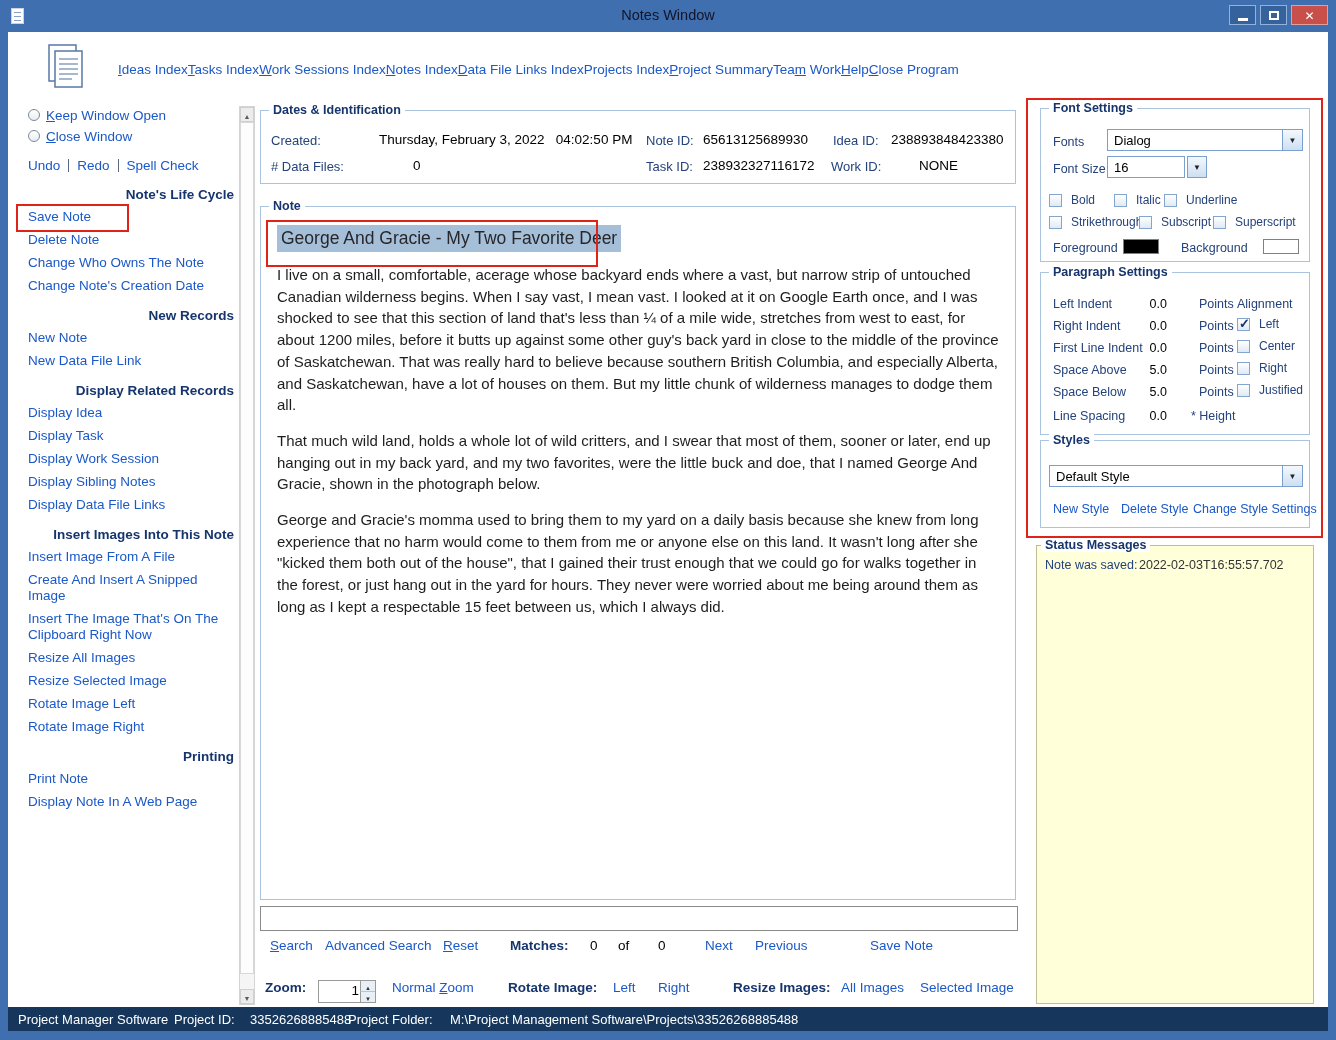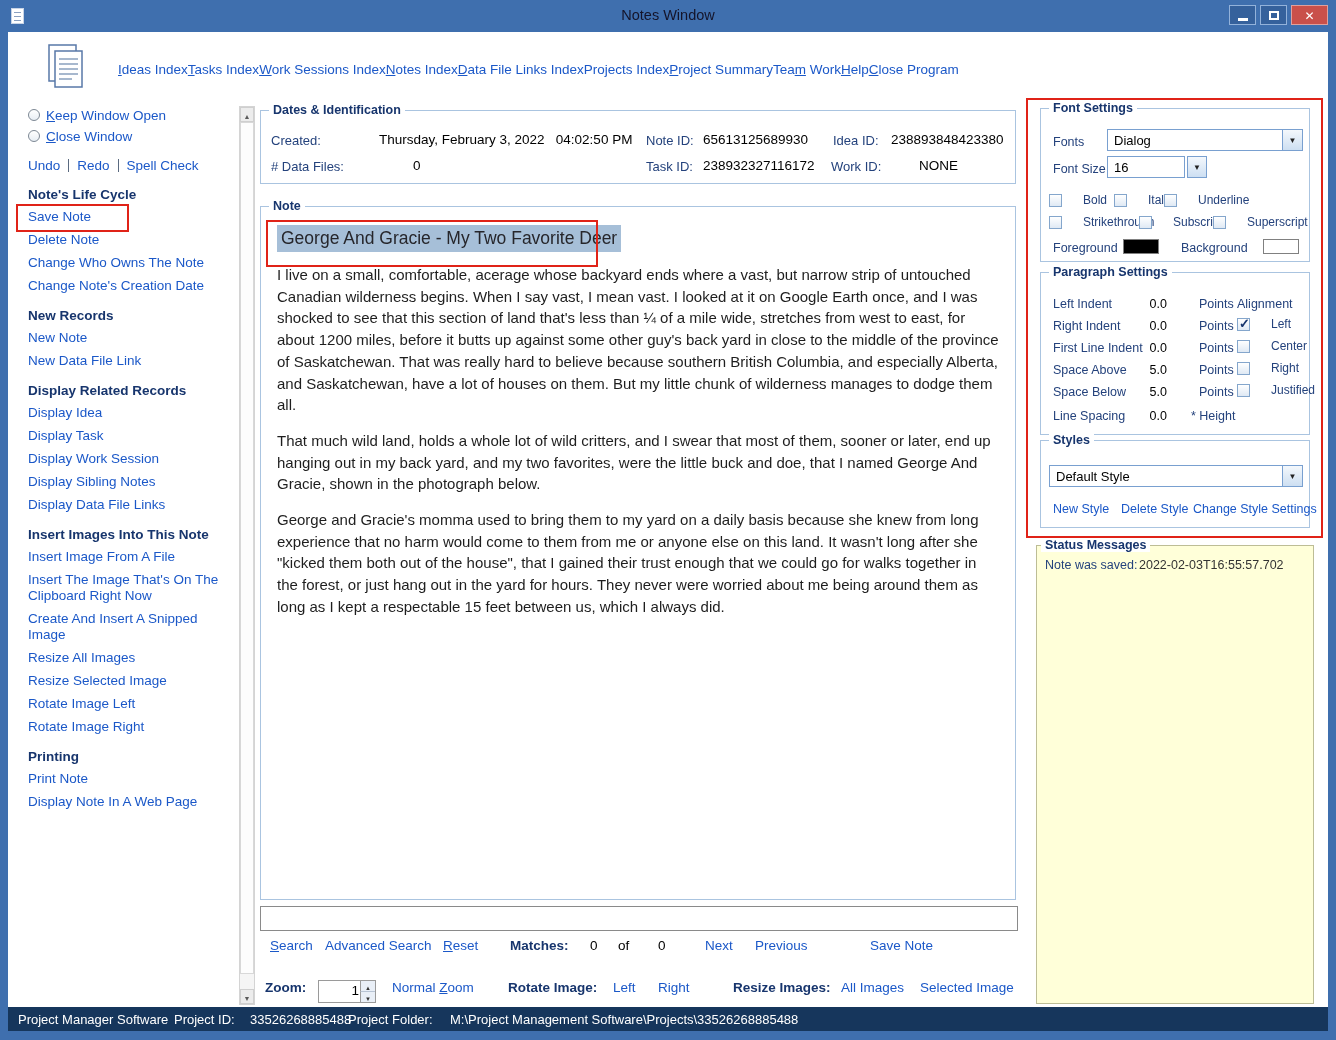--- a/index.html
+++ b/index.html
@@ -35,21 +35,21 @@
   .doc-icon { position:absolute; left:44px; top:42px; }
   .topnav { position:absolute; left:118px; top:62px; width:1146px; display:flex; }
 
   
   .sidebar { position:absolute; left:28px; top:108px; width:206px; }
   .radio-row { display:flex; align-items:center; gap:6px; height:14px; margin-bottom:7px; cursor:pointer; }
   .radio { width:12px; height:12px; border:1px solid #7d8894; border-radius:50%; background:linear-gradient(#fff,#e8eef4); flex:0 0 auto; }
   .rlabel { color:#1b58c8; }
   .edit-links { display:flex; align-items:center; gap:8px; margin-top:15px; }
   .vsep { width:1px; height:13px; background:#5a6a80; }
-  .sec-header { color:#17356d; font-weight:bold; margin-top:14px; }
+  .sec-header { color:#17356d; font-weight:bold; margin-top:14px;text-align:right; }
   .sb-item { color:#1b58c8; margin-top:7px; line-height:16px; cursor:pointer; }
 
   
   .vscroll { position:absolute; left:239px; top:106px; width:16px; height:899px; background:#f5f5f5; border:1px solid #d4d4d4; }
   .sb-btn { position:absolute; left:0; width:14px; height:15px; background:#ececec; border:1px solid #cfcfcf; display:flex; align-items:center; justify-content:center; cursor:pointer; }
   .sb-btn.up { top:0; } .sb-btn.down { bottom:0; }
   .sb-up::before { content:"▲"; font-size:7px; color:#5a5a5a; }
   .sb-down::before { content:"▼"; font-size:7px; color:#5a5a5a; }
   .sb-thumb { position:absolute; left:0; top:15px; width:14px; height:852px; background:#fdfdfd; border:1px solid #d8d8d8; }
 
@@ -77,21 +77,21 @@
   
   .rp { font-size:12.5px; }
   .rp-label { color:#24427c; }
   .dropdown { position:absolute; height:22px; border:1px solid #79a0d0; background:#fff; display:flex; align-items:center; cursor:pointer; }
   .dropdown .val { flex:1; padding:0 6px; font-size:13px; color:#000; white-space:nowrap; overflow:hidden; }
   .dd-arrow { width:20px; height:100%; border-left:1px solid #79a0d0; background:linear-gradient(#f4f8fc,#cddff2); display:flex; align-items:center; justify-content:center; }
   .dd-arrow::before { content:"▼"; font-size:8px; color:#222; }
   .combo-field { position:absolute; height:22px; border:1px solid #79a0d0; background:#fff; padding:3px 6px; font-size:13px; }
   .combo-btn { position:absolute; width:20px; height:22px; border:1px solid #79a0d0; background:linear-gradient(#f4f8fc,#cddff2); display:flex; align-items:center; justify-content:center; cursor:pointer; }
 
-  .cb { position:absolute; display:flex; align-items:center; gap:21px; cursor:pointer; }
+  .cb { position:absolute; display:flex; align-items:center; gap:9px; cursor:pointer; }
   .cb .box { width:13px; height:13px; border:1px solid #84a6cc; background:linear-gradient(#ffffff,#dfe9f4); position:relative; flex:0 0 auto; }
   .cb.checked .box::after { content:"✓"; position:absolute; left:1px; top:-3px; font-size:13px; font-weight:bold; color:#17356d; }
   .cb .lbl { color:#24427c; font-size:12px; white-space:nowrap; }
 
   .swatch { position:absolute; width:36px; height:15px; border:1px solid #808080; }
 
   .ps-val { position:absolute; width:36px; text-align:right; color:#000; }
 
   .status-box { position:absolute; left:1036px; top:545px; width:278px; height:459px; background:#ffffd9; border:1px solid #bdbd96; }
   .status-legend { position:absolute; top:-8px; left:4px; background:#fff; padding:0 4px; font-weight:bold; color:#17356d; font-size:12.5px; }
@@ -179,22 +179,22 @@
 
   <div class="sec-header">Display Related Records</div>
   <div class="sb-item">Display Idea</div>
   <div class="sb-item">Display Task</div>
   <div class="sb-item">Display Work Session</div>
   <div class="sb-item">Display Sibling Notes</div>
   <div class="sb-item">Display Data File Links</div>
 
   <div class="sec-header">Insert Images Into This Note</div>
   <div class="sb-item">Insert Image From A File</div>
+  <div class="sb-item">Create And Insert A Snipped Image</div>
   <div class="sb-item">Insert The Image That's On The Clipboard Right Now</div>
-  <div class="sb-item">Create And Insert A Snipped Image</div>
   <div class="sb-item">Resize All Images</div>
   <div class="sb-item">Resize Selected Image</div>
   <div class="sb-item">Rotate Image Left</div>
   <div class="sb-item">Rotate Image Right</div>
 
   <div class="sec-header">Printing</div>
   <div class="sb-item">Print Note</div>
   <div class="sb-item">Display Note In A Web Page</div>
 </div>
 

